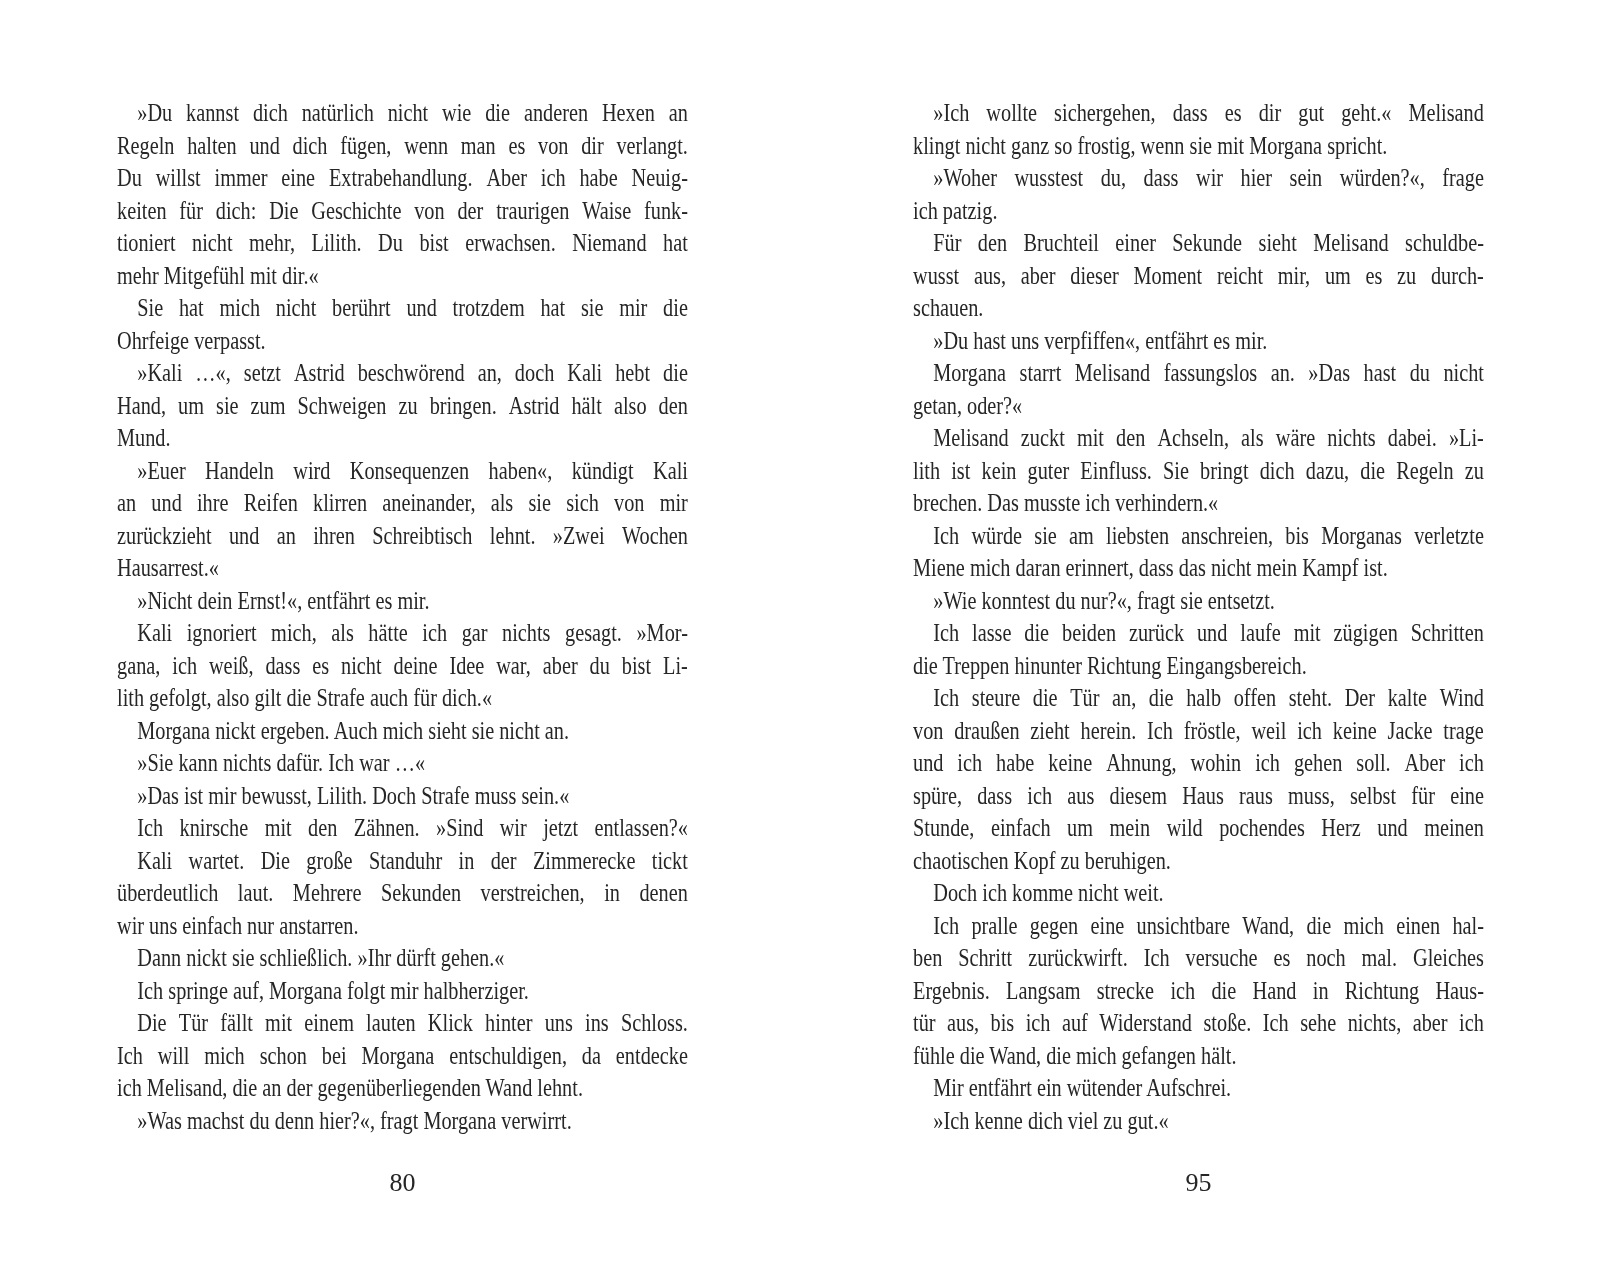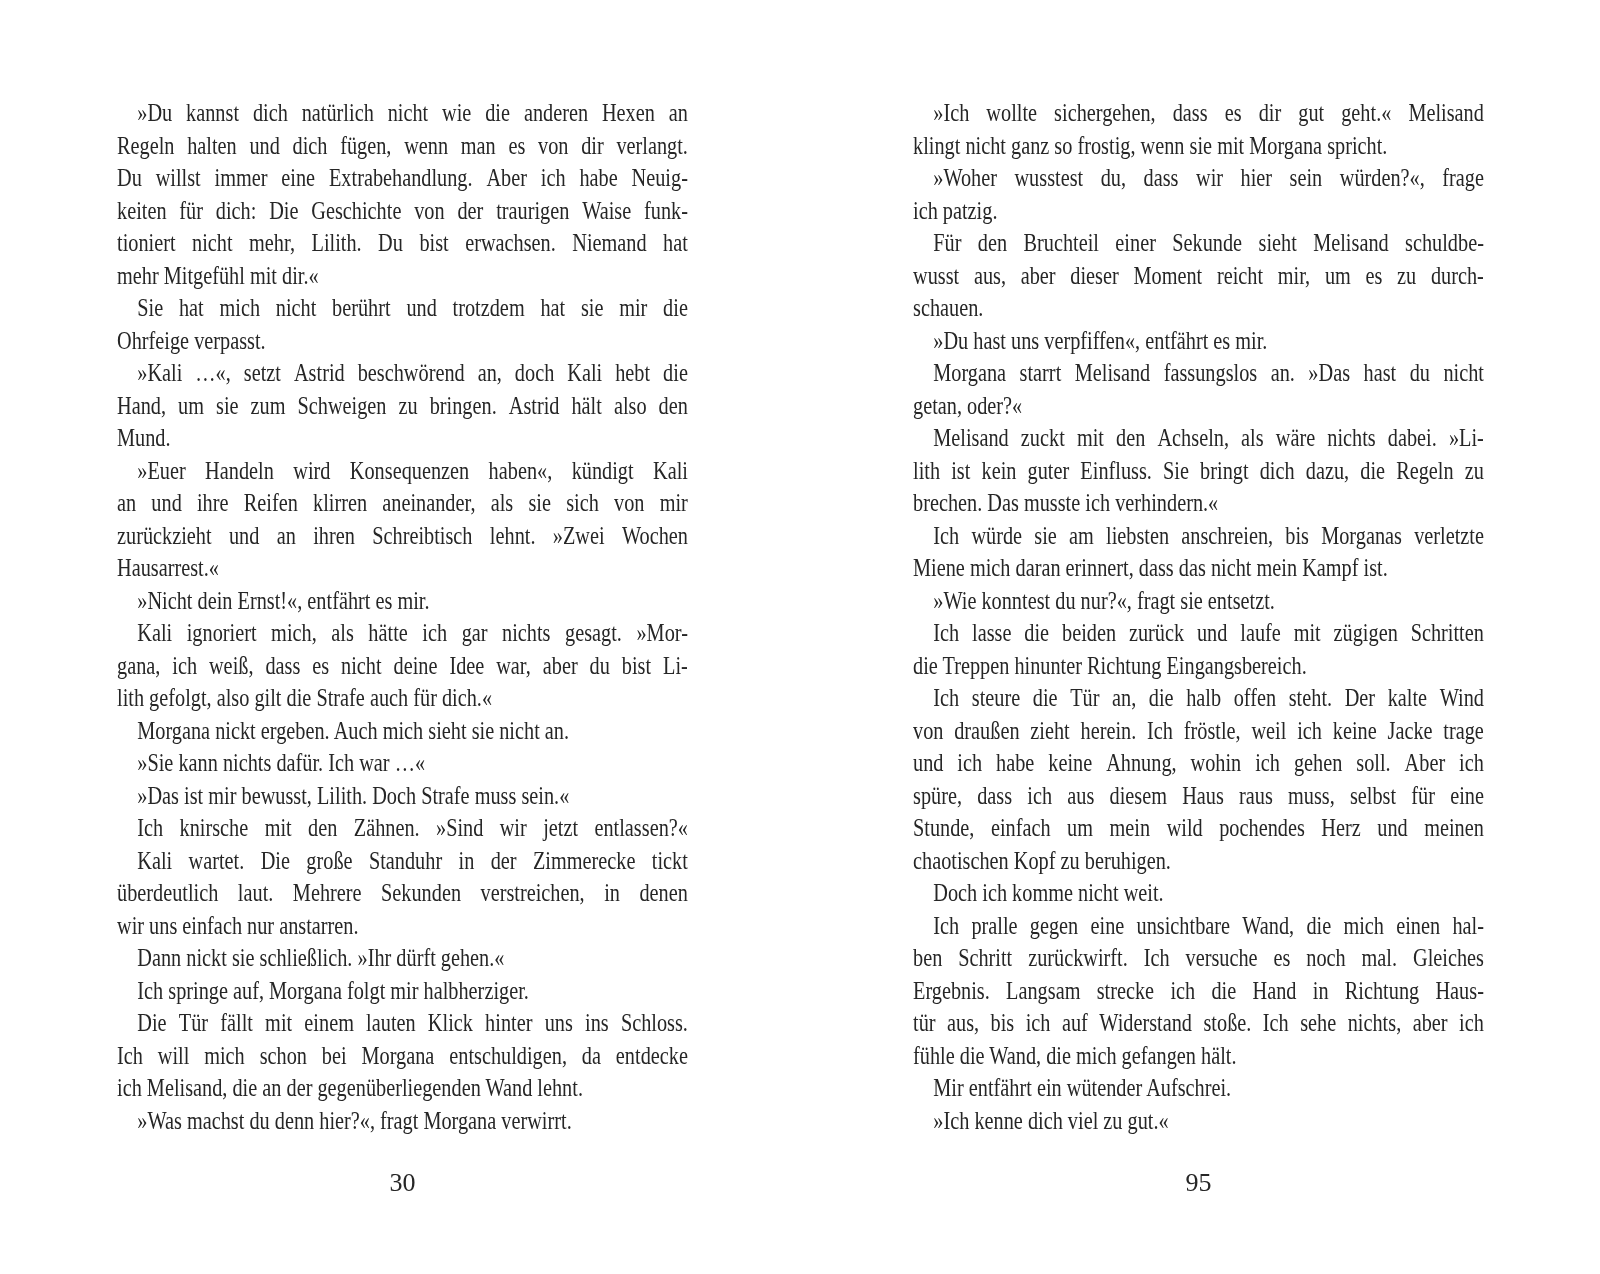--- a/index.html
+++ b/index.html
@@ -290,21 +290,21 @@
           <span class="w">schon</span>
           <span class="w">bei</span>
           <span class="w">Morgana</span>
           <span class="w">entschuldigen,</span>
           <span class="w">da</span>
           <span class="w">entdecke</span>
         </div>
         <div class="line">ich Melisand, die an der gegenüberliegenden Wand lehnt.</div>
         <div class="line indent">»Was machst du denn hier?«, fragt Morgana verwirrt.</div>
       </div>
-    <div class="page-number left">30</div>
+    <div class="page-number left">80</div>
   </div>
 
   <div class="page-right">
     <div class="column right">
         <div class="line indent just">
           <span class="w">»Ich</span>
           <span class="w">wollte</span>
           <span class="w">sichergehen,</span>
           <span class="w">dass</span>
           <span class="w">es</span>

